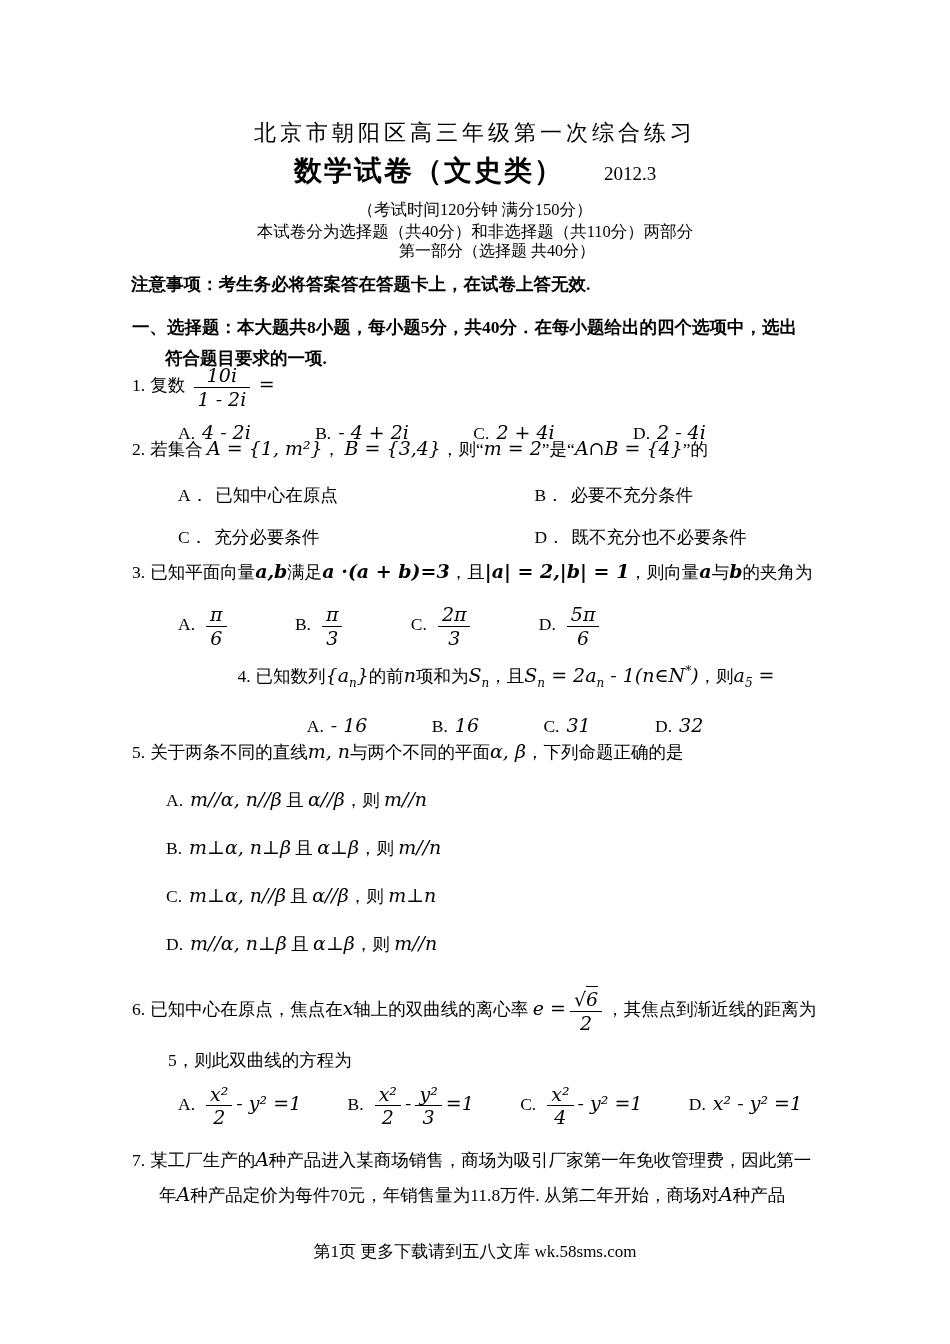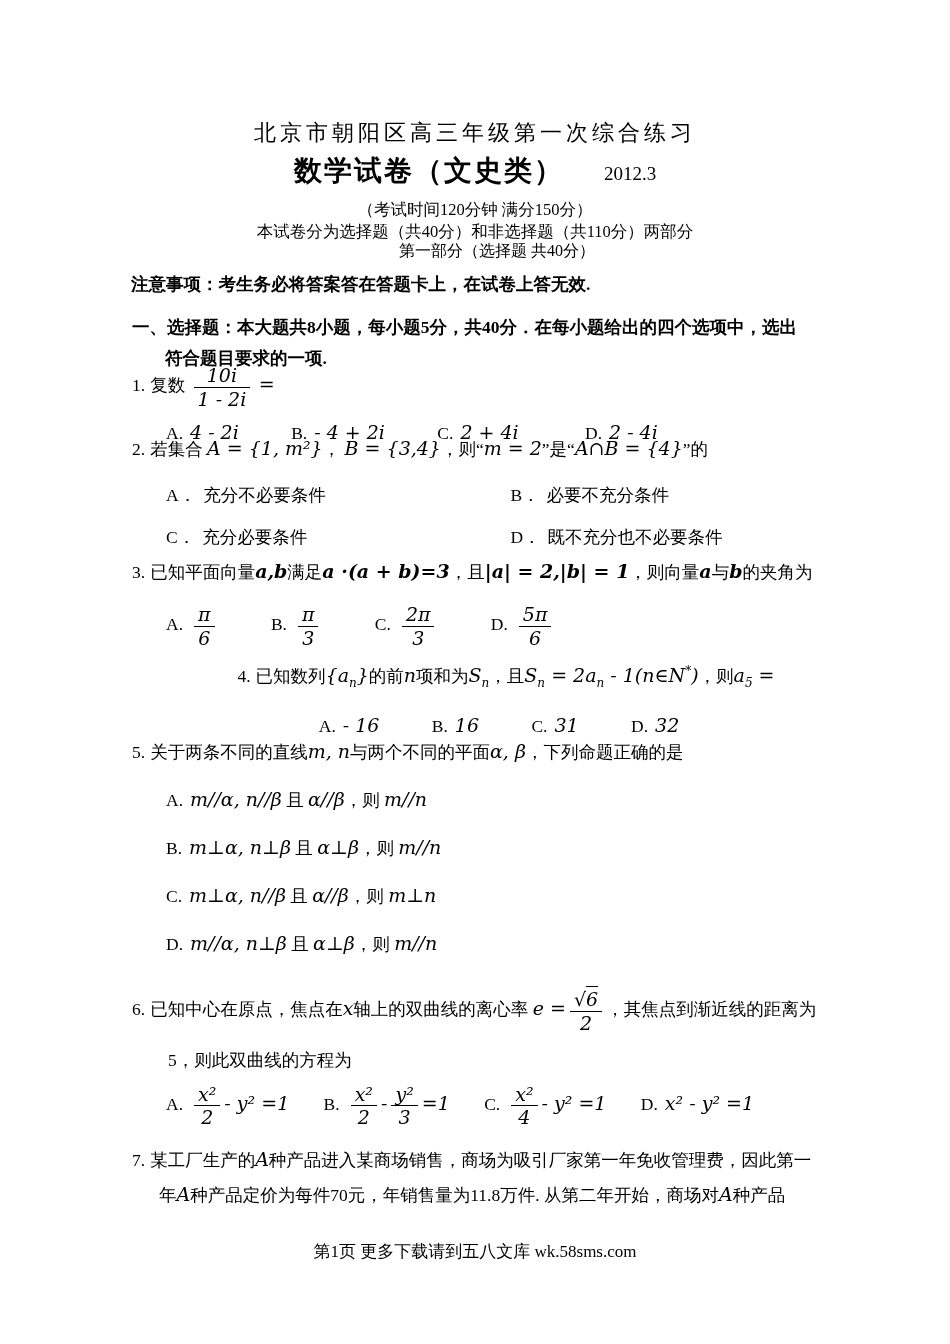--- a/index.html
+++ b/index.html
@@ -28,21 +28,21 @@
   .mbi { font-family:"DejaVu Serif",serif; font-style:italic; font-weight:bold; font-size:19px; }
   .mi sub, .mbi sub { font-size:12px; font-style:italic; }
   .mi sup, .mbi sup { font-size:12px; }
 
   .frac { display:inline-block; vertical-align:middle; text-align:center; line-height:1.2; margin:2px 4px; }
   .frac .fn { display:block; border-bottom:1.4px solid #000; padding:0 4px; }
   .frac .fd { display:block; padding:0 4px; }
   .radarg { border-top:1.4px solid #000; padding-top:1px; }
 
   .optrow { padding-left:34px; margin-top:10px; white-space:nowrap; }
-  .opt { margin-right:48px; white-space:nowrap; }
+  .opt { margin-right:48px; white-space:nowrap;margin-left:12px; }
   .opt-wide { margin-right:62px; }
   .optlabel { font-style:normal; font-weight:normal; font-family:"Liberation Serif",serif; font-size:17.5px; margin-right:7px; }
   .twocol .opt { display:inline-block; width:340px; margin-right:0; }
   .q5opt { padding-left:34px; margin-top:17px; }
   .line2ind { padding-left:27px; }
   .q6line2 { margin-top:8px; padding-left:36px; }
 
   .footer { top:1240px; left:0; width:100%; text-align:center; font-size:17px; }
 </style>
 </head>
@@ -81,21 +81,21 @@
     </div>
   </div>
 
   <div class="abs q" style="top:433px;">
     <div>
       <span class="qnum">2.</span><span class="cn">若集合</span>
       <span class="mi">A = {1, m²}</span><span class="cn">，</span>
       <span class="mi">B = {3,4}</span><span class="cn">，则“</span><span class="mi">m = 2</span><span class="cn">”是“</span><span class="mi">A∩B = {4}</span><span class="cn">”的</span>
     </div>
     <div class="optrow twocol" style="margin-top:16px;">
-      <span class="opt"><span class="optlabel">A．</span><span class="cn">充分不必要条件</span></span>
+      <span class="opt"><span class="optlabel">A．</span><span class="cn">已知中心在原点</span></span>
       <span class="opt"><span class="optlabel">B．</span><span class="cn">必要不充分条件</span></span>
     </div>
     <div class="optrow twocol" style="margin-top:12px;">
       <span class="opt"><span class="optlabel">C．</span><span class="cn">充分必要条件</span></span>
       <span class="opt"><span class="optlabel">D．</span><span class="cn">既不充分也不必要条件</span></span>
     </div>
   </div>
 
   <div class="abs q" style="top:556px;">
     <div>

